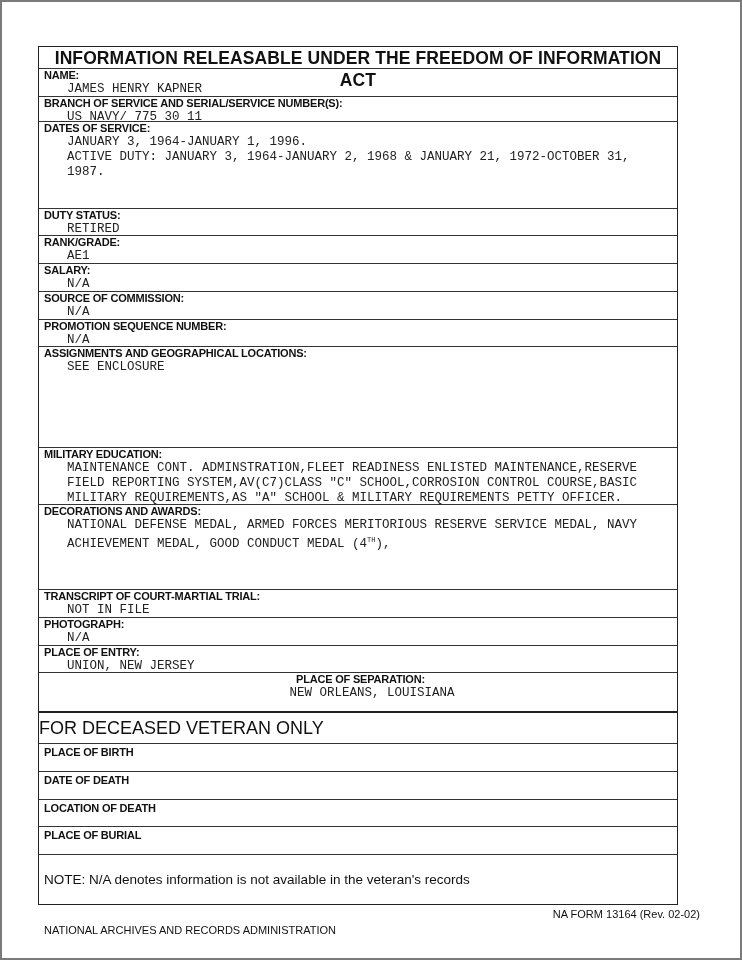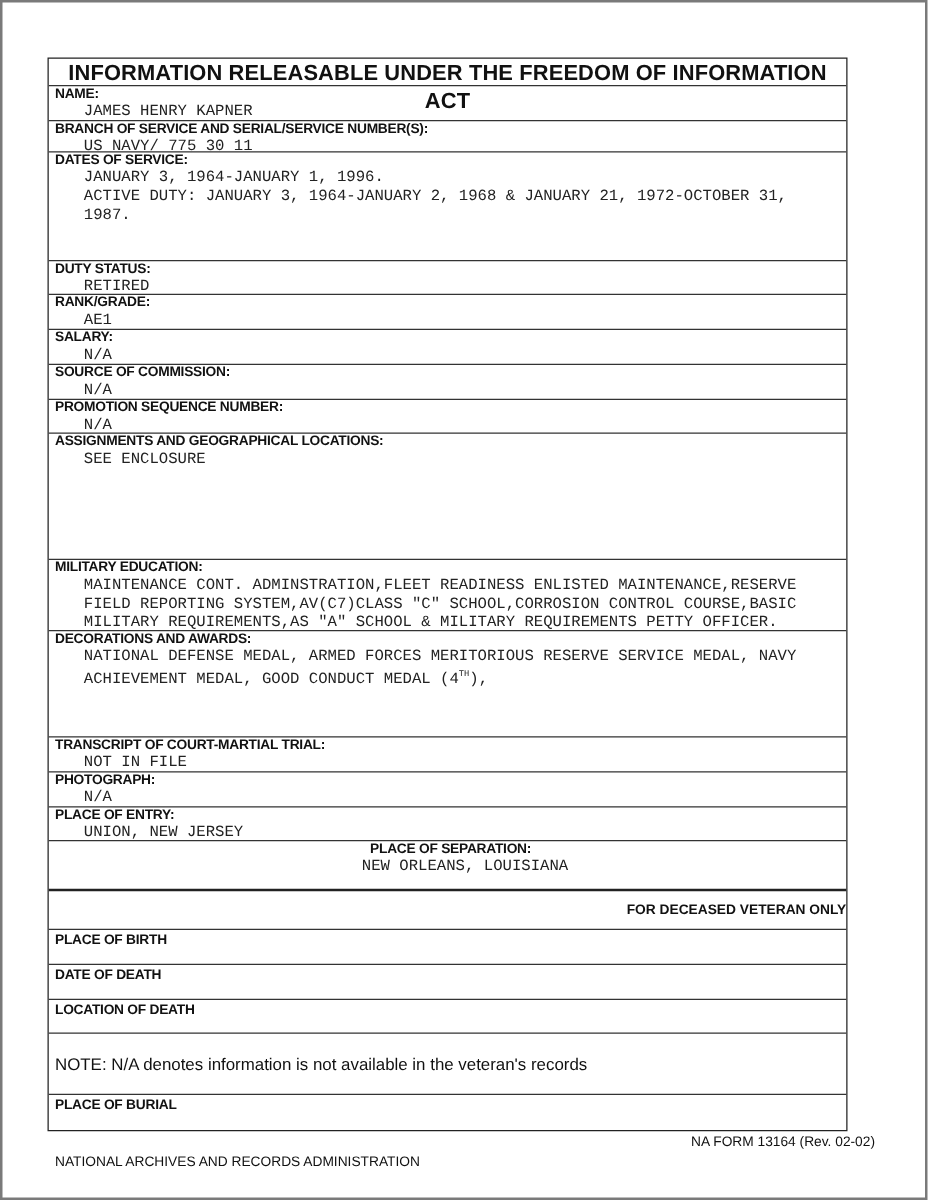--- a/index.html
+++ b/index.html
@@ -22,21 +22,21 @@
     font-weight: bold; font-size: 11px; padding-left: 5px; line-height: 13px;
     letter-spacing: -0.2px; padding-top: 0px;
   }
   .val {
     font-family: "Liberation Mono", monospace; font-size: 12.5px;
     padding-left: 28px; line-height: 15px; white-space: pre-wrap; color: #222;
   }
   .val sup { font-size: 7px; vertical-align: 5px; }
   .thick { border-bottom: 2.5px solid #222; text-align: center; }
   .deceased-hdr {
-    height: 31px; text-align: right; font-weight: bold; font-size: 11px;
+    height: 31px; text-align: left; font-weight: normal; font-size: 18px;
     line-height: 31px;
   }
   .note {
     height: 49px; font-size: 13.5px; padding-left: 5px; line-height: 49px;
   }
   .footer-left {
     position: absolute; left: 42px; top: 906px; font-size: 11px; margin-top: 16px;
   }
   .footer-right {
     position: absolute; right: 40px; top: 906px; font-size: 11px;
@@ -132,21 +132,21 @@
 
   <div class="row" style="height:28px">
     <div class="lbl" style="padding-top:2px">PLACE OF BIRTH</div>
   </div>
   <div class="row" style="height:28px">
     <div class="lbl" style="padding-top:2px">DATE OF DEATH</div>
   </div>
   <div class="row" style="height:27px">
     <div class="lbl" style="padding-top:2px">LOCATION OF DEATH</div>
   </div>
-  <div class="row note">NOTE:  N/A denotes information is not available in the veteran's records</div>
-
   <div class="row" style="height:28px">
     <div class="lbl" style="padding-top:2px">PLACE OF BURIAL</div>
   </div>
+
+  <div class="row note">NOTE:  N/A denotes information is not available in the veteran's records</div>
 </div>
 
 <div class="footer-left">NATIONAL ARCHIVES AND RECORDS ADMINISTRATION</div>
 <div class="footer-right">NA FORM 13164  (Rev. 02-02)</div>
 
 </body></html>

